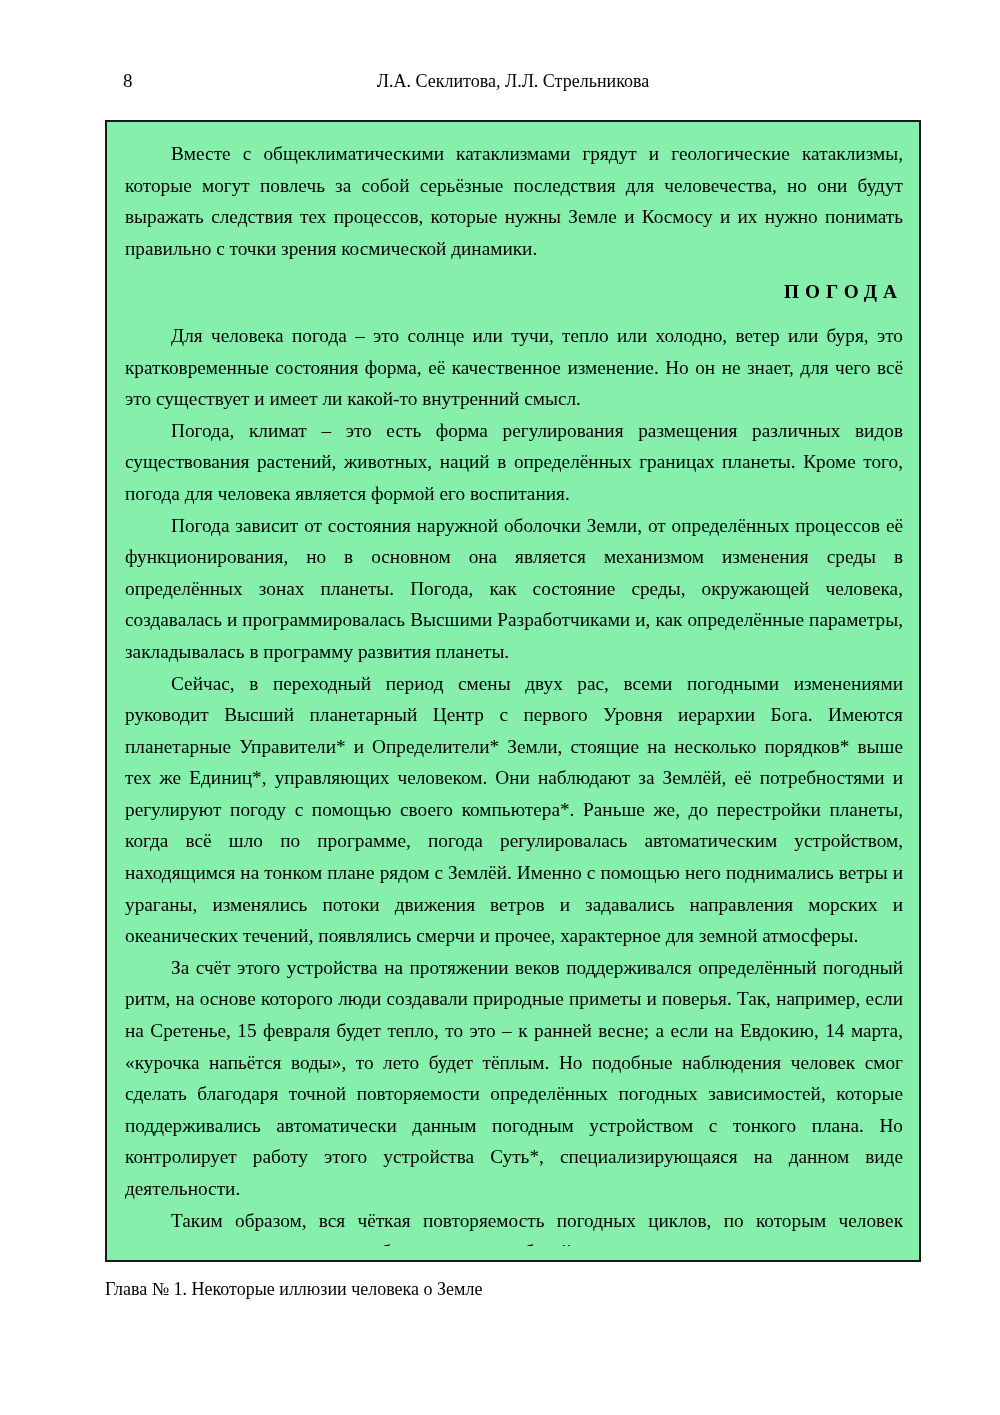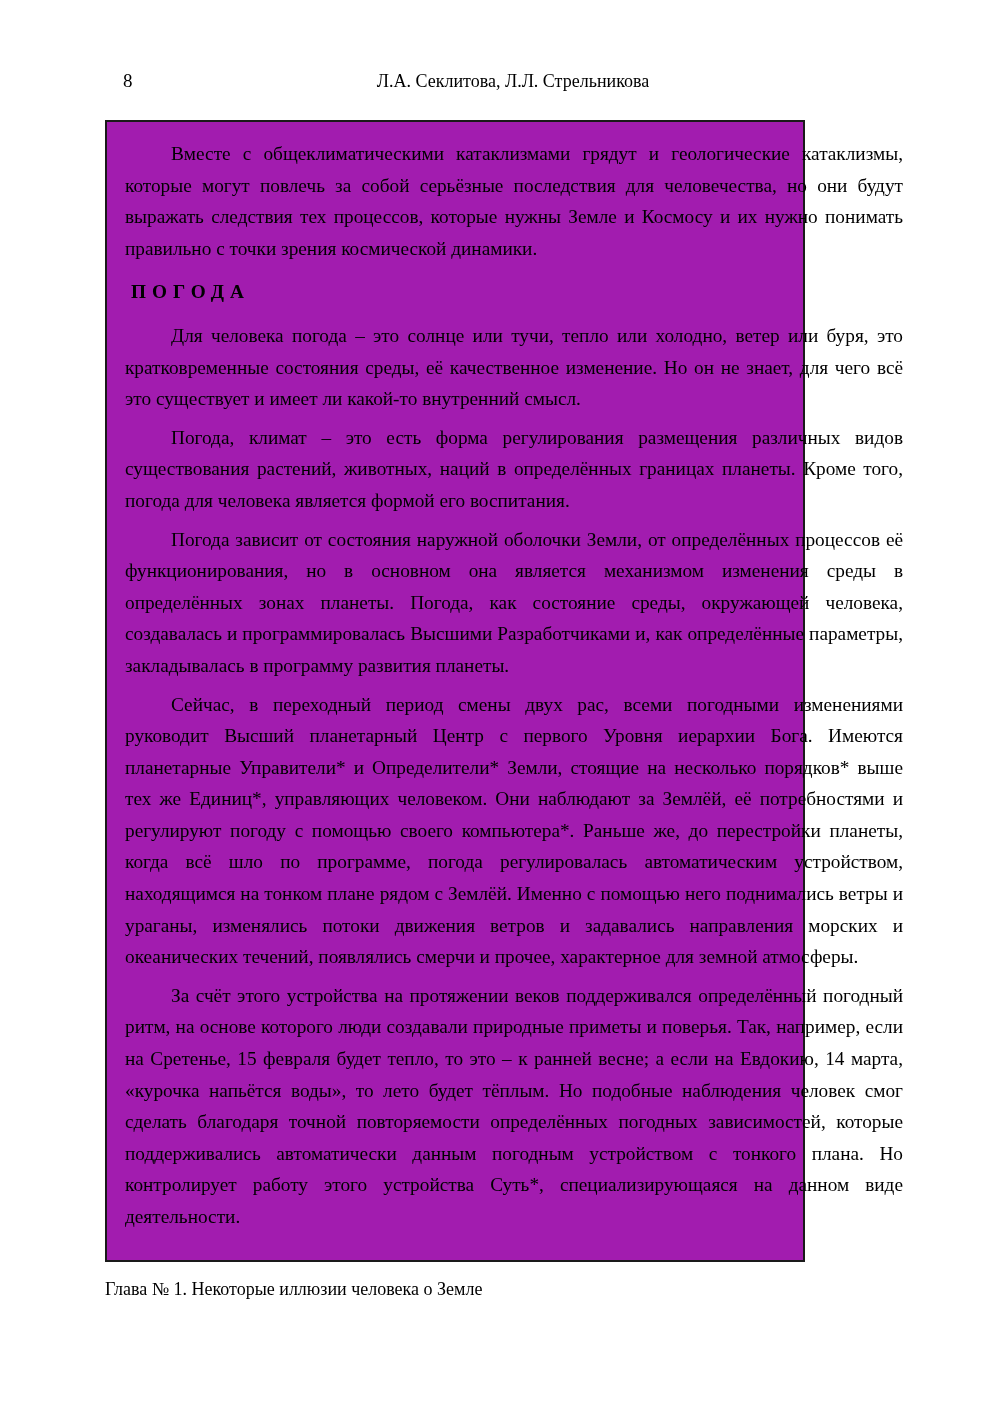--- a/index.html
+++ b/index.html
@@ -49,49 +49,49 @@
     text-align: center;
     font-size: 18px;
     line-height: 26px;
   }
 
   
   .frame {
     position: absolute;
     left: 105px;
     top: 120px;
-    width: 700px;
+    width: 816px;
     height: 1142px;
     border: 2px solid #1a1a1a;
     box-sizing: border-box;
-    background: #a21caf;
+    background: #86efac;
   }
   .frame-inner {
     position: absolute;
     left: 18px;
     top: 16px;
     width: 778px;
     height: 1108px;
     overflow: hidden;
   }
 
   p.para {
     margin: 0;
     text-indent: 46px;
     text-align: justify;
     font-size: 19.3px;
     line-height: 31.6px;
     hyphens: manual;
     word-spacing: 0px;
   }
-  p.para + p.para { margin-top: 7px; }
+  p.para + p.para { margin-top: 0; }
 
   h2.section-title {
     margin: 12px 0 12px 0;
-    text-align: left;
+    text-align: right;
     font-size: 19.3px;
     line-height: 31.6px;
     font-weight: bold;
     letter-spacing: 6px;
     text-indent: 6px;
   }
 
   b, .bold { font-weight: normal; }
 
   
@@ -115,21 +115,21 @@
     <span class="head-authors">Л.А. Секлитова, Л.Л. Стрельникова</span>
   </div>
 
   <div class="frame">
     <div class="frame-inner">
 
       <p class="para">Вместе с общеклиматическими катаклизмами грядут и геологические катаклизмы, которые могут повлечь за собой серьёзные последствия для человечества, но они будут выражать следствия тех процессов, которые нужны Земле и Космосу и их нужно понимать правильно с точки зрения космической динамики.</p>
 
       <h2 class="section-title">ПОГОДА</h2>
 
-      <p class="para">Для человека погода – это солнце или тучи, тепло или холодно, ветер или буря, это кратковременные состояния среды, её качественное изменение. Но он не знает, для чего всё это существует и имеет ли какой-то внутренний смысл.</p>
+      <p class="para">Для человека погода – это солнце или тучи, тепло или холодно, ветер или буря, это кратковременные состояния форма, её качественное изменение. Но он не знает, для чего всё это существует и имеет ли какой-то внутренний смысл.</p>
 
       <p class="para">Погода, климат – это есть форма регулирования размещения различных видов существования растений, животных, наций в определённых границах планеты. Кроме того, погода для человека является формой его воспитания.</p>
 
       <p class="para">Погода зависит от состояния наружной оболочки Земли, от определённых процессов её функционирования, но в основном она является механизмом изменения среды в определённых зонах планеты. Погода, как состояние среды, окружающей человека, создавалась и программировалась Высшими Разработчиками и, как определённые параметры, закладывалась в программу развития планеты.</p>
 
       <p class="para"><span>Сейчас, в переходный период смены двух рас, всеми погодными изменениями руководит Высший планетарный Центр с первого Уровня иерархии Бога. Имеются планетарные </span><b>Управители*</b><span> и </span><b>Определители*</b><span> Земли, стоящие на несколько </span><b>порядков*</b><span> выше тех же </span><b>Единиц*</b><span>, управляющих человеком. Они наблюдают за Землёй, её потребностями и регулируют погоду с помощью своего </span><b>компьютера*</b><span>. Раньше же, до перестройки планеты, когда всё шло по программе, погода регулировалась автоматическим устройством, находящимся на тонком плане рядом с Землёй. Именно с помощью него поднимались ветры и ураганы, изменялись потоки движения ветров и задавались направления морских и океанических течений, появлялись смерчи и прочее, характерное для земной атмосферы.</span></p>
 
       <p class="para"><span>За счёт этого устройства на протяжении веков поддерживался определённый погодный ритм, на основе которого люди создавали природные приметы и поверья. Так, например, если на Сретенье, 15 февраля будет тепло, то это – к ранней весне; а если на Евдокию, 14 марта, «курочка напьётся воды», то лето будет тёплым. Но подобные наблюдения человек смог сделать благодаря точной повторяемости определённых погодных зависимостей, которые поддерживались автоматически данным погодным устройством с тонкого плана. Но контролирует работу этого устройства </span><b>Суть*</b><span>, специализирующаяся на данном виде деятельности.</span></p>
 
       <p class="para">Таким образом, вся чёткая повторяемость погодных циклов, по которым человек создавал народные приметы, обеспечивалась работой техники тонкого плана в совокупности с работой программы Земли.</p>

